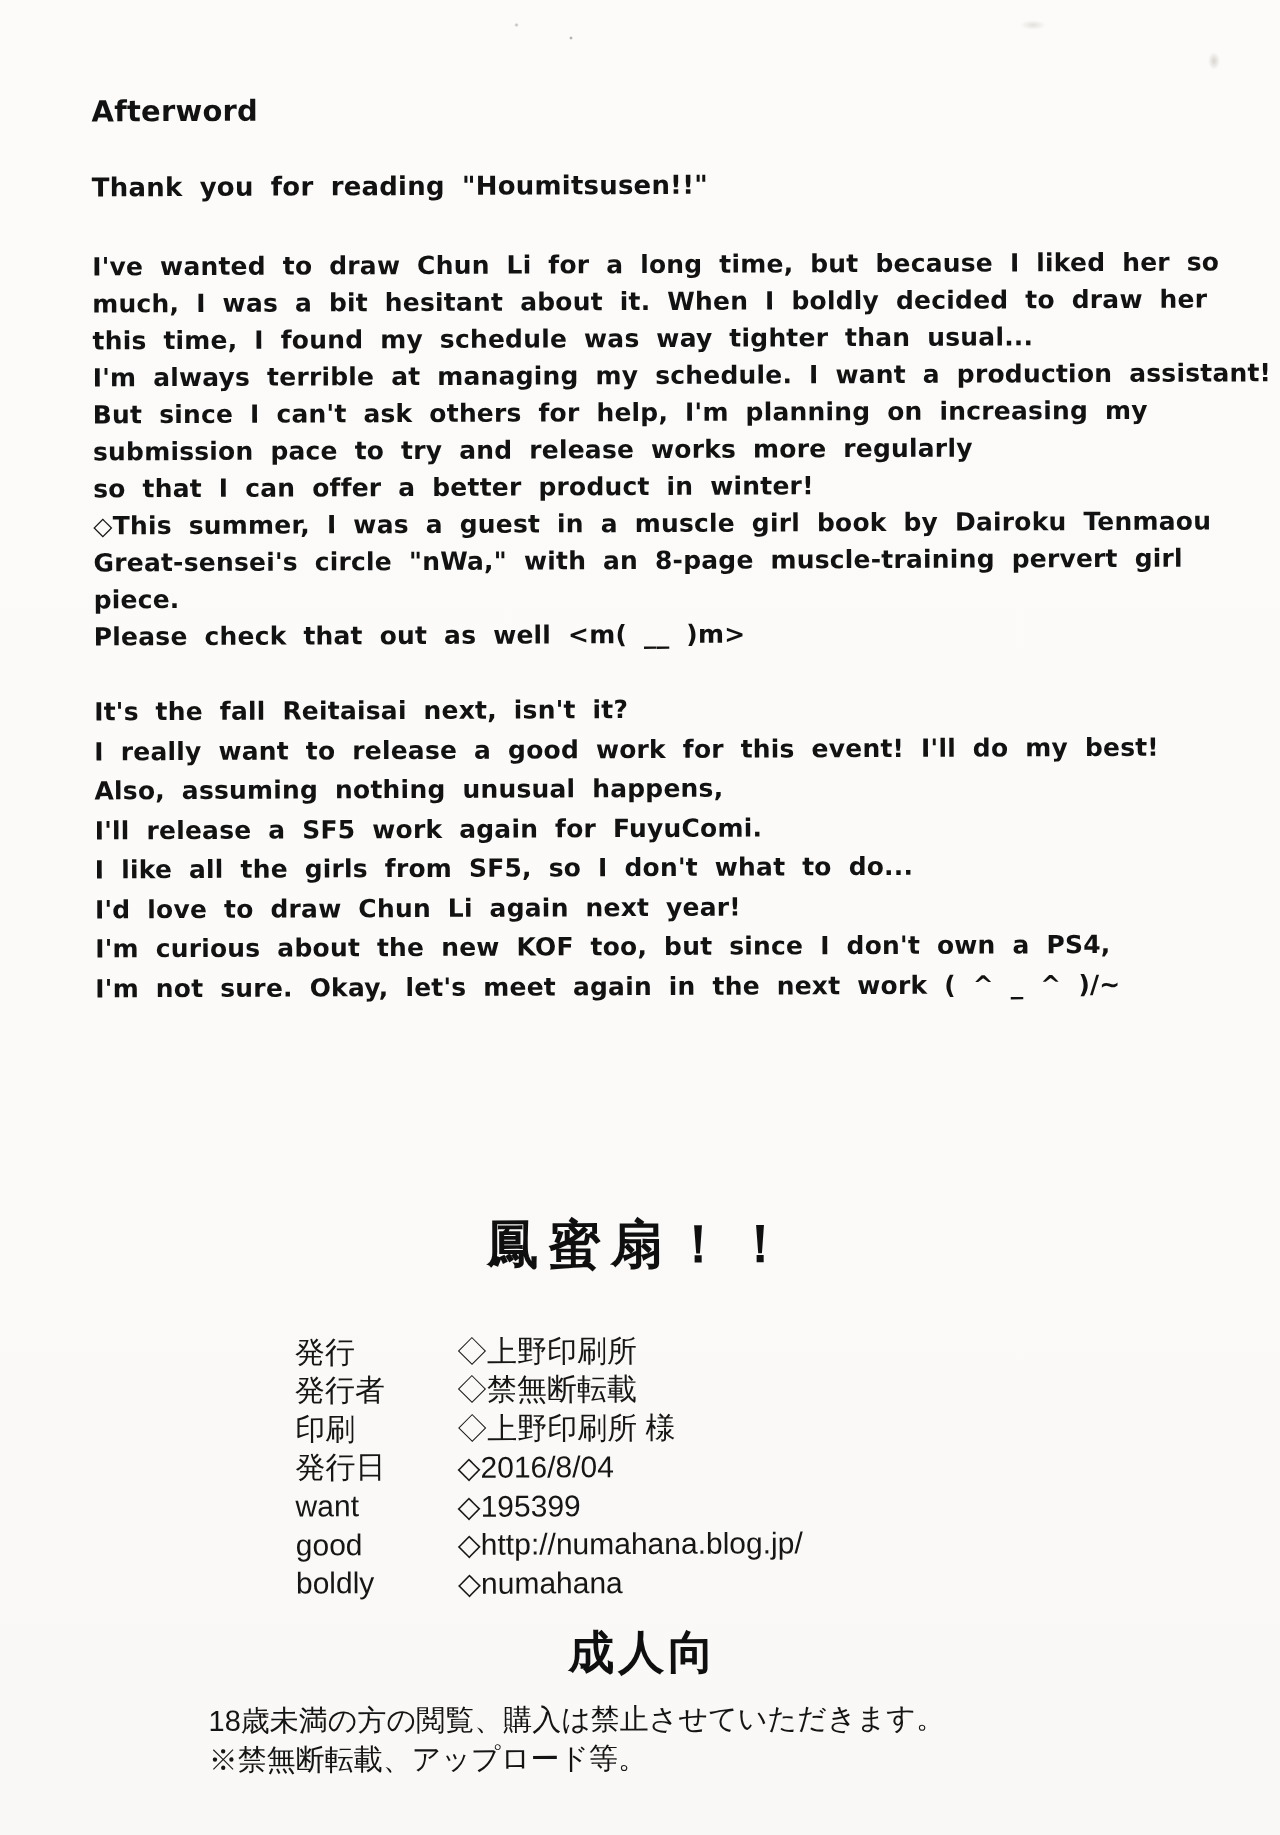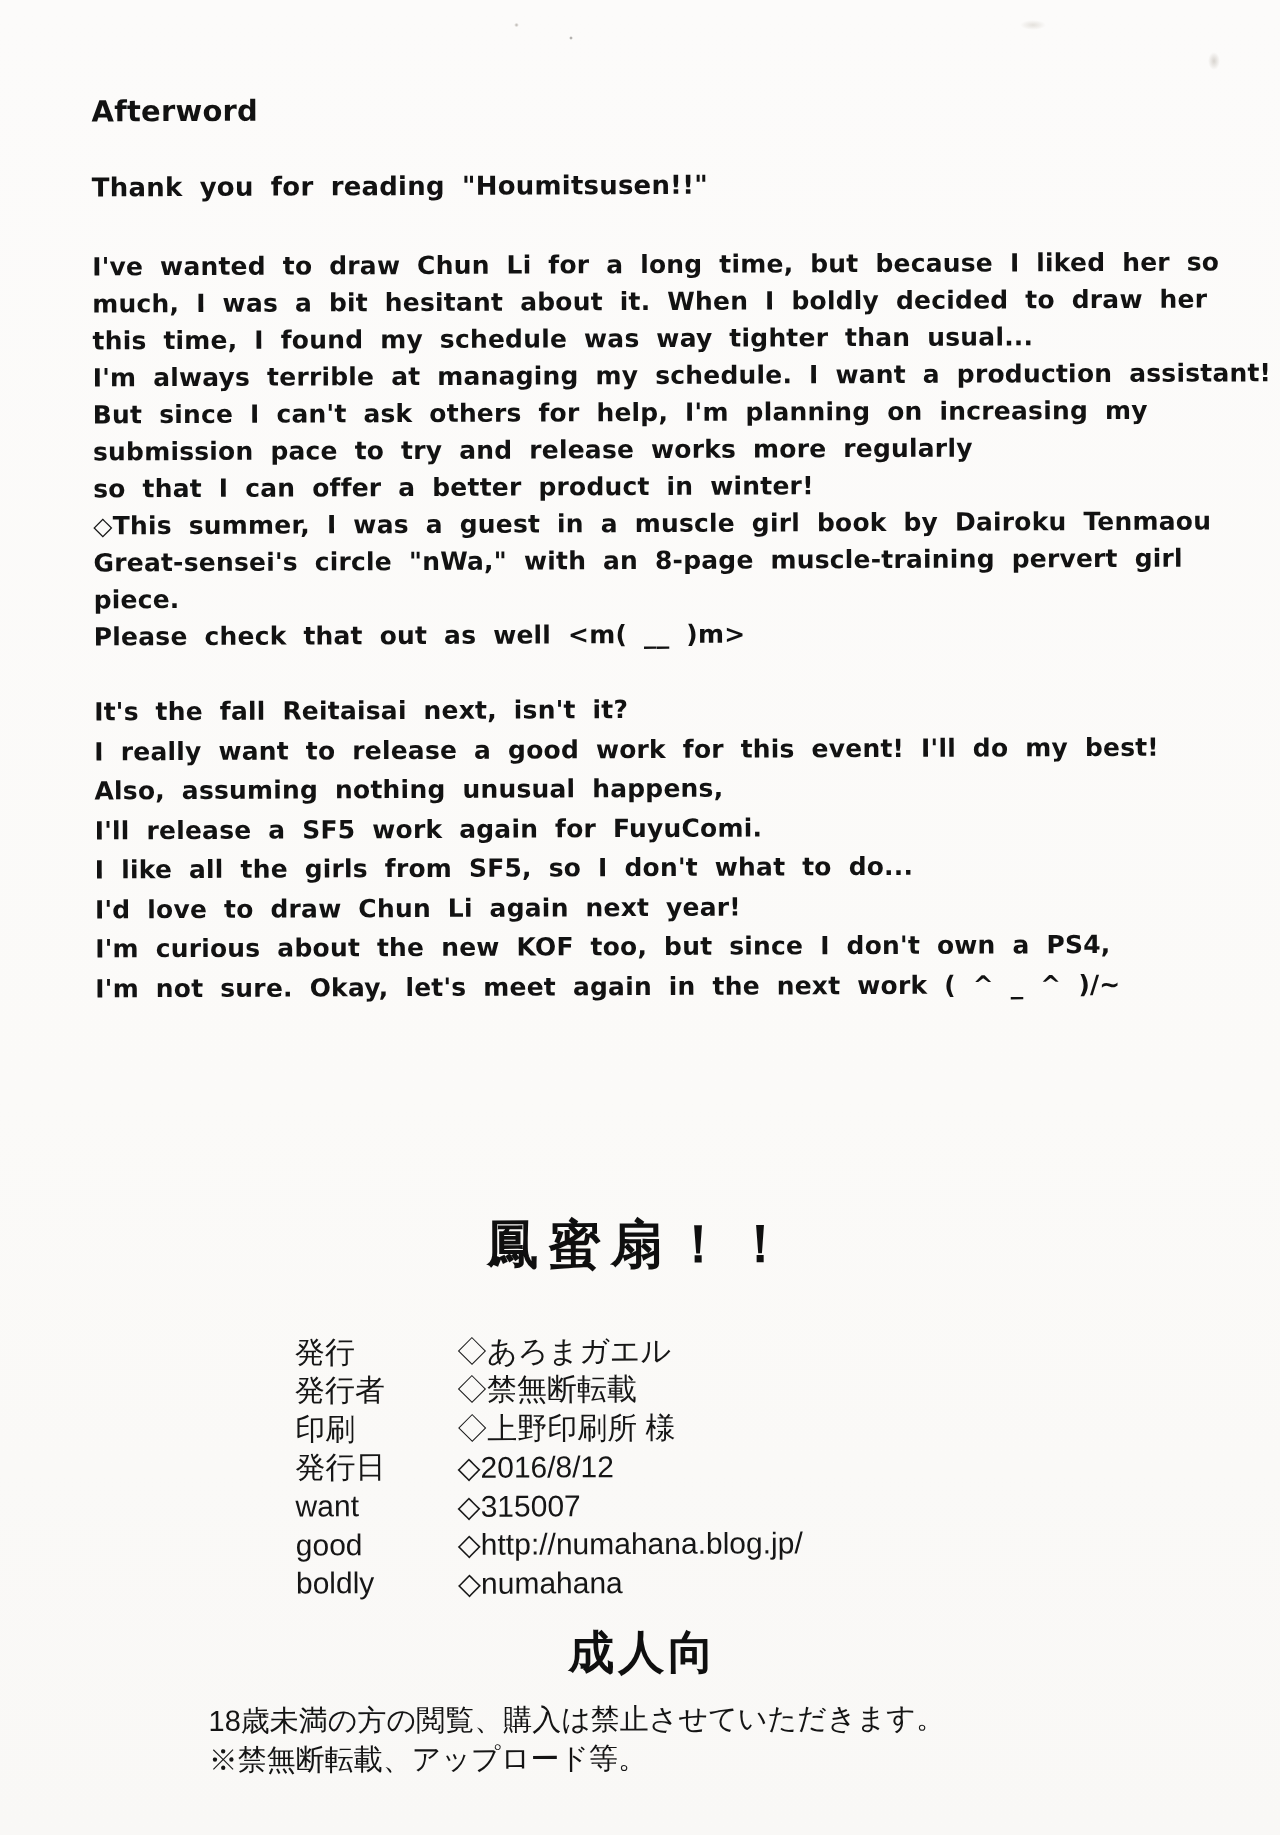--- a/index.html
+++ b/index.html
@@ -123,37 +123,37 @@
       <div class="hand line">I'd love to draw Chun Li again next year!</div>
       <div class="hand line">I'm curious about the new KOF too, but since I don't own a PS4,</div>
       <div class="hand line">I'm not sure. Okay, let's meet again in the next work ( ^ _ ^ )/~</div>
     </div>
 
     <div class="book-title">鳳蜜扇！！</div>
 
     <div class="colophon">
       <div class="row">
         <span class="label">発行</span>
-        <span class="value">◇あろまガエル</span>
+        <span class="value">◇上野印刷所</span>
       </div>
       <div class="row">
         <span class="label">発行者</span>
         <span class="value">◇禁無断転載</span>
       </div>
       <div class="row">
         <span class="label">印刷</span>
         <span class="value">◇上野印刷所 様</span>
       </div>
       <div class="row">
         <span class="label">発行日</span>
-        <span class="value">◇2016/8/12</span>
+        <span class="value">◇2016/8/04</span>
       </div>
       <div class="row">
         <span class="label">want</span>
-        <span class="value">◇315007</span>
+        <span class="value">◇195399</span>
       </div>
       <div class="row">
         <span class="label">good</span>
         <span class="value">◇http://numahana.blog.jp/</span>
       </div>
       <div class="row">
         <span class="label">boldly</span>
         <span class="value">◇numahana</span>
       </div>
     </div>

